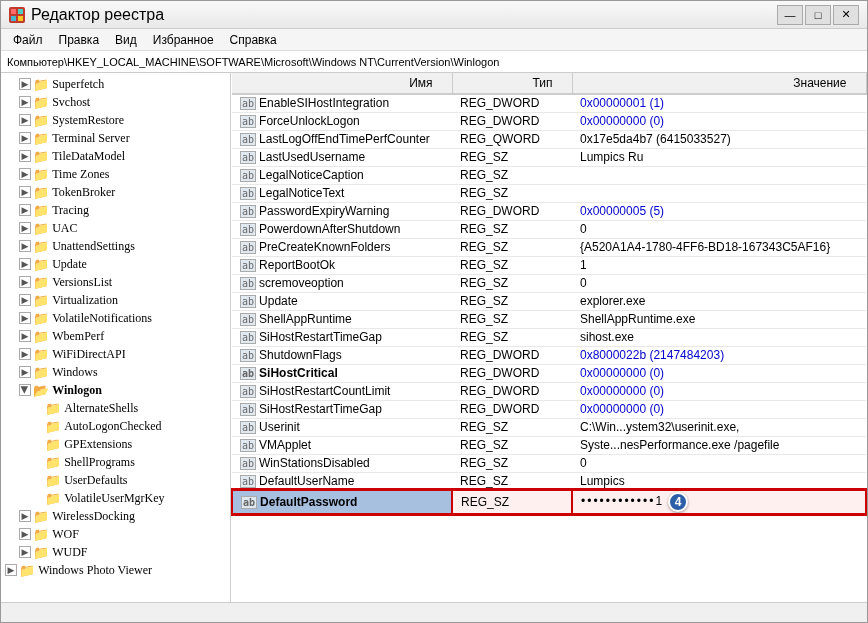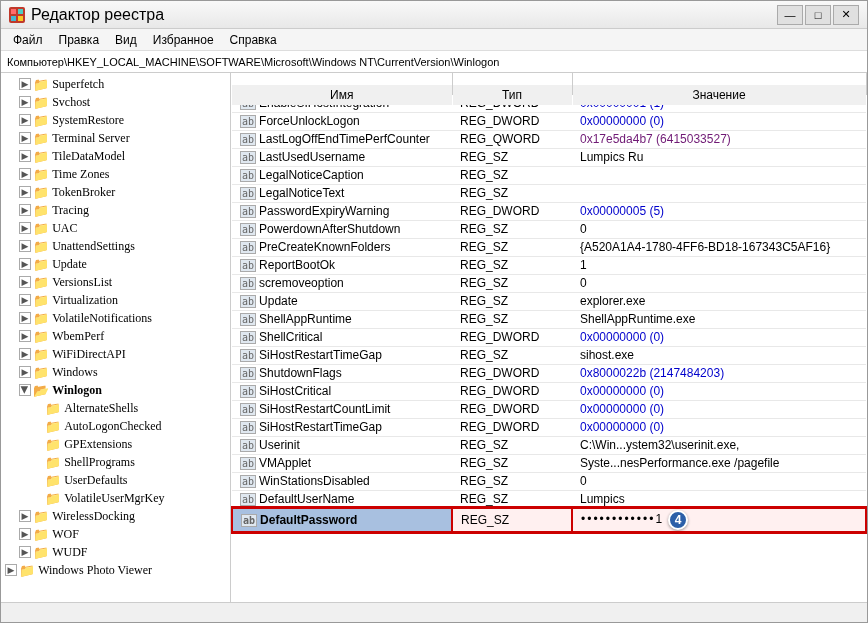--- a/index.html
+++ b/index.html
@@ -24,21 +24,21 @@
     .tree-panel { width: 230px; border-right: 1px solid #ccc; overflow-y: auto; overflow-x: hidden; background: #fff; padding: 2px 0; }
     .tree-item { display: flex; align-items: center; padding: 1px 4px; cursor: pointer; white-space: nowrap; height: 18px; }
     .tree-expand { width: 12px; height: 12px; display: inline-flex; align-items: center; justify-content: center; font-size: 9px; color: #555; margin-right: 2px; cursor: pointer; border: 1px solid #aaa; background: #fff; }
     .folder-icon { color: #e8a000; font-size: 13px; margin-right: 3px; }
     .tree-label { font-size: 12px; font-family: Liberation Serif, serif; }
     .tree-indent-1 { padding-left: 18px; }
     .tree-indent-2 { padding-left: 32px; }
 
     .data-panel { flex: 1; overflow: auto; background: #fff; }
     table { width: 100%; border-collapse: collapse; table-layout: fixed; }
-    th { background: #f0f0f0; border-right: 1px solid #ccc; border-bottom: 2px solid #ccc; padding: 3px 2px; text-align: center; font-size: 12px; font-weight: normal; position: sticky; top: 12px; cursor: pointer; }
+    th { background: #f0f0f0; border-right: 1px solid #ccc; border-bottom: 2px solid #ccc; padding: 3px 19px; text-align: right; font-size: 12px; font-weight: normal; position: sticky; top: 0; cursor: pointer; }
     td { border-bottom: 1px solid #e8e8e8; padding: 1px 8px; font-size: 12px; height: 18px; white-space: nowrap; overflow: hidden; text-overflow: ellipsis; }
     .col-name { width: 220px; }
     .col-type { width: 120px; }
     .col-value { }
 
     .status-bar { height: 20px; background: #f0f0f0; border-top: 1px solid #ccc; display: flex; align-items: center; padding: 0 8px; font-size: 11px; }
 
     .badge-4 {
       display: inline-flex; align-items: center; justify-content: center;
       width: 22px; height: 22px; border-radius: 50%; background: #2c5fa8;
@@ -244,21 +244,21 @@
               <td style="color: rgb(0, 0, 204);">0x00000001 (1)</td>
             </tr>
             <tr>
               <td style="overflow: hidden; text-overflow: ellipsis;"><span style="font-size: 10px; color: rgb(102, 102, 102); background: rgb(224, 232, 240); border: 1px solid rgb(170, 170, 170); padding: 0px 1px; margin-right: 3px; font-family: monospace;">ab</span><span>ForceUnlockLogon</span></td>
               <td>REG_DWORD</td>
               <td style="color: rgb(0, 0, 204);">0x00000000 (0)</td>
             </tr>
             <tr>
               <td style="overflow: hidden; text-overflow: ellipsis;"><span style="font-size: 10px; color: rgb(102, 102, 102); background: rgb(224, 232, 240); border: 1px solid rgb(170, 170, 170); padding: 0px 1px; margin-right: 3px; font-family: monospace;">ab</span><span>LastLogOffEndTimePerfCounter</span></td>
               <td>REG_QWORD</td>
-              <td style="color: #701a75;">0x17e5da4b7 (6415033527)</td>
+              <td style="color: #000000;">0x17e5da4b7 (6415033527)</td>
             </tr>
             <tr>
               <td style="overflow: hidden; text-overflow: ellipsis;"><span style="font-size: 10px; color: rgb(102, 102, 102); background: rgb(224, 232, 240); border: 1px solid rgb(170, 170, 170); padding: 0px 1px; margin-right: 3px; font-family: monospace;">ab</span><span>LastUsedUsername</span></td>
               <td>REG_SZ</td>
               <td>Lumpics Ru</td>
             </tr>
             <tr>
               <td style="overflow: hidden; text-overflow: ellipsis;"><span style="font-size: 10px; color: rgb(102, 102, 102); background: rgb(224, 232, 240); border: 1px solid rgb(170, 170, 170); padding: 0px 1px; margin-right: 3px; font-family: monospace;">ab</span><span>LegalNoticeCaption</span></td>
               <td>REG_SZ</td>
               <td></td>
@@ -297,36 +297,31 @@
               <td style="overflow: hidden; text-overflow: ellipsis;"><span style="font-size: 10px; color: rgb(102, 102, 102); background: rgb(224, 232, 240); border: 1px solid rgb(170, 170, 170); padding: 0px 1px; margin-right: 3px; font-family: monospace;">ab</span><span>Update</span></td>
               <td>REG_SZ</td>
               <td>explorer.exe</td>
             </tr>
             <tr>
               <td style="overflow: hidden; text-overflow: ellipsis;"><span style="font-size: 10px; color: rgb(102, 102, 102); background: rgb(224, 232, 240); border: 1px solid rgb(170, 170, 170); padding: 0px 1px; margin-right: 3px; font-family: monospace;">ab</span><span>ShellAppRuntime</span></td>
               <td>REG_SZ</td>
               <td>ShellAppRuntime.exe</td>
             </tr>
             <tr>
-              <td style="overflow: hidden; text-overflow: ellipsis;"><span style="font-size: 10px; color: rgb(102, 102, 102); background: rgb(224, 232, 240); border: 1px solid rgb(170, 170, 170); padding: 0px 1px; margin-right: 3px; font-family: monospace;">ab</span><span>ShellCritical</span></td>
-              <td>REG_DWORD</td>
-              <td style="color: rgb(0, 0, 204);">0x00000000 (0)</td>
-            </tr>
-            <tr>
               <td style="overflow: hidden; text-overflow: ellipsis;"><span style="font-size: 10px; color: rgb(102, 102, 102); background: rgb(224, 232, 240); border: 1px solid rgb(170, 170, 170); padding: 0px 1px; margin-right: 3px; font-family: monospace;">ab</span><span>SiHostRestartTimeGap</span></td>
               <td>REG_SZ</td>
               <td>sihost.exe</td>
             </tr>
             <tr>
               <td style="overflow: hidden; text-overflow: ellipsis;"><span style="font-size: 10px; color: rgb(102, 102, 102); background: rgb(224, 232, 240); border: 1px solid rgb(170, 170, 170); padding: 0px 1px; margin-right: 3px; font-family: monospace;">ab</span><span>ShutdownFlags</span></td>
               <td>REG_DWORD</td>
               <td style="color: rgb(0, 0, 204);">0x8000022b (2147484203)</td>
             </tr>
             <tr>
-              <td style="overflow: hidden; text-overflow: ellipsis;"><span style="font-size: 10px; color: rgb(102, 102, 102); background: rgb(224, 232, 240); border: 1px solid rgb(170, 170, 170); padding: 0px 1px; margin-right: 3px; font-family: monospace;">ab</span><span>SiHostCritical</span></td>
+              <td style="overflow: hidden; text-overflow: ellipsis; font-weight: bold;"><span style="font-size: 10px; color: rgb(102, 102, 102); background: rgb(224, 232, 240); border: 1px solid rgb(170, 170, 170); padding: 0px 1px; margin-right: 3px; font-family: monospace;">ab</span><span>SiHostCritical</span></td>
               <td>REG_DWORD</td>
               <td style="color: rgb(0, 0, 204);">0x00000000 (0)</td>
             </tr>
             <tr>
               <td style="overflow: hidden; text-overflow: ellipsis;"><span style="font-size: 10px; color: rgb(102, 102, 102); background: rgb(224, 232, 240); border: 1px solid rgb(170, 170, 170); padding: 0px 1px; margin-right: 3px; font-family: monospace;">ab</span><span>SiHostRestartCountLimit</span></td>
               <td>REG_DWORD</td>
               <td style="color: rgb(0, 0, 204);">0x00000000 (0)</td>
             </tr>
             <tr>
               <td style="overflow: hidden; text-overflow: ellipsis;"><span style="font-size: 10px; color: rgb(102, 102, 102); background: rgb(224, 232, 240); border: 1px solid rgb(170, 170, 170); padding: 0px 1px; margin-right: 3px; font-family: monospace;">ab</span><span>SiHostRestartTimeGap</span></td>

